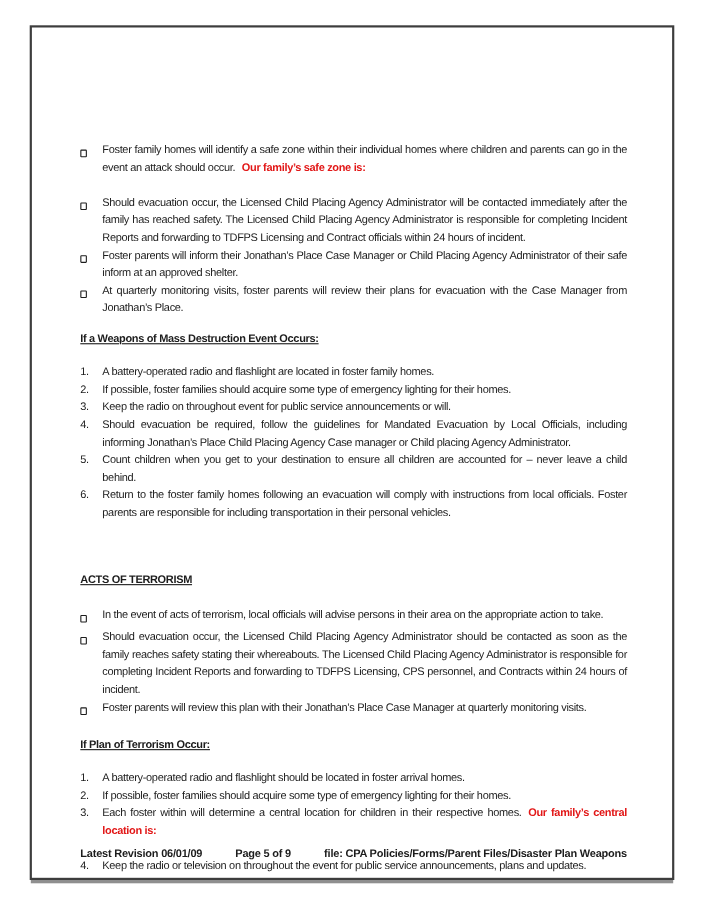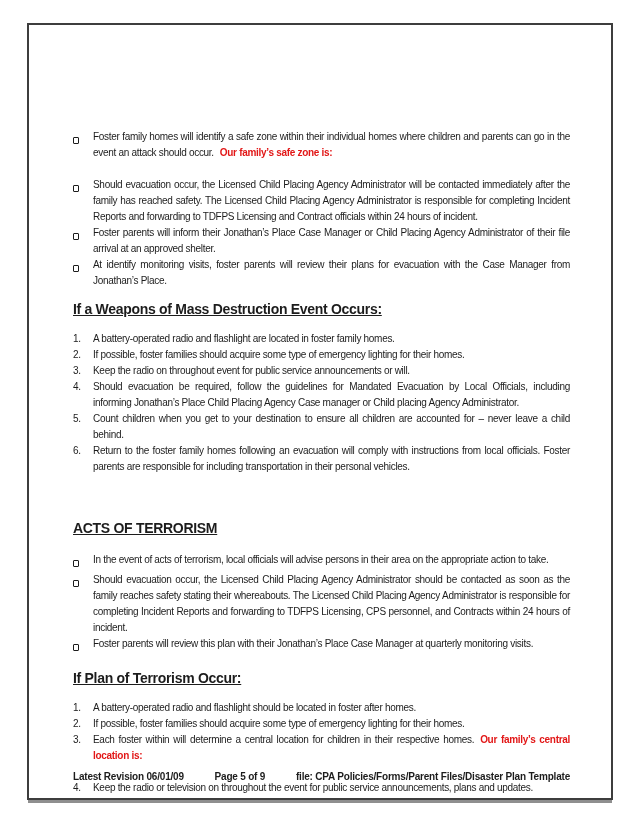--- a/index.html
+++ b/index.html
@@ -43,21 +43,21 @@
   .text {
     flex: 1;
     text-align: justify;
   }
   .red {
     color: #e21717;
     font-weight: bold;
   }
   .red-tail { margin-left: 6px; }
   .heading {
-    font-size: 14px;
+    font-size: 10px;
     font-weight: bold;
     text-decoration: underline;
     letter-spacing: -0.3px;
     line-height: 16px;
   }
   .sp12 { height: 12px; }
   .sp14 { height: 14px; }
   .sp16 { height: 16px; }
   .sp45 { height: 45px; }
   .footer {
@@ -83,25 +83,25 @@
       <p class="text"><span>Foster family homes will identify a safe zone within their individual homes where children and parents can go in the event an attack should occur.</span><span class="red red-tail">Our family’s safe zone is:</span></p>
     </div>
     <div class="sp16"></div>
 
     <div class="row">
       <span class="marker-col"><span class="sq"></span></span>
       <p class="text">Should evacuation occur, the Licensed Child Placing Agency Administrator will be contacted immediately after the family has reached safety. The Licensed Child Placing Agency Administrator is responsible for completing Incident Reports and forwarding to TDFPS Licensing and Contract officials within 24 hours of incident.</p>
     </div>
     <div class="row">
       <span class="marker-col"><span class="sq"></span></span>
-      <p class="text">Foster parents will inform their Jonathan’s Place Case Manager or Child Placing Agency Administrator of their file arrival at an approved shelter.</p>
+      <p class="text">Foster parents will inform their Jonathan’s Place Case Manager or Child Placing Agency Administrator of their safe inform at an approved shelter.</p>
     </div>
     <div class="row">
       <span class="marker-col"><span class="sq"></span></span>
-      <p class="text">At identify monitoring visits, foster parents will review their plans for evacuation with the Case Manager from Jonathan’s Place.</p>
+      <p class="text">At quarterly monitoring visits, foster parents will review their plans for evacuation with the Case Manager from Jonathan’s Place.</p>
     </div>
 
     <div class="sp12"></div>
     <h2 class="heading">If a Weapons of Mass Destruction Event Occurs:</h2>
     <div class="sp14"></div>
 
     <div class="row">
       <span class="num-col">1.</span>
       <p class="text">A battery-operated radio and flashlight are located in foster family homes.</p>
     </div>
@@ -142,36 +142,36 @@
       <span class="marker-col"><span class="sq"></span></span>
       <p class="text">Foster parents will review this plan with their Jonathan’s Place Case Manager at quarterly monitoring visits.</p>
     </div>
 
     <div class="sp14"></div>
     <h2 class="heading">If Plan of Terrorism Occur:</h2>
     <div class="sp14"></div>
 
     <div class="row">
       <span class="num-col">1.</span>
-      <p class="text">A battery-operated radio and flashlight should be located in foster after homes.</p>
+      <p class="text">A battery-operated radio and flashlight should be located in foster arrival homes.</p>
     </div>
     <div class="row">
       <span class="num-col">2.</span>
       <p class="text">If possible, foster families should acquire some type of emergency lighting for their homes.</p>
     </div>
     <div class="row">
       <span class="num-col">3.</span>
       <p class="text"><span>Each foster within will determine a central location for children in their respective homes.</span><span class="red red-tail">Our family’s central location is:</span></p>
     </div>
     <div class="sp16"></div>
     <div class="row">
       <span class="num-col">4.</span>
       <p class="text">Keep the radio or television on throughout the event for public service announcements, plans and updates.</p>
     </div>
 
   </div>
 
   <div class="footer">
     <span>Latest Revision 06/01/09</span>
     <span>Page 5 of 9</span>
-    <span>file: CPA Policies/Forms/Parent Files/Disaster Plan Template</span>
+    <span>file: CPA Policies/Forms/Parent Files/Disaster Plan Weapons</span>
   </div>
 </div>
 
 </body></html>

